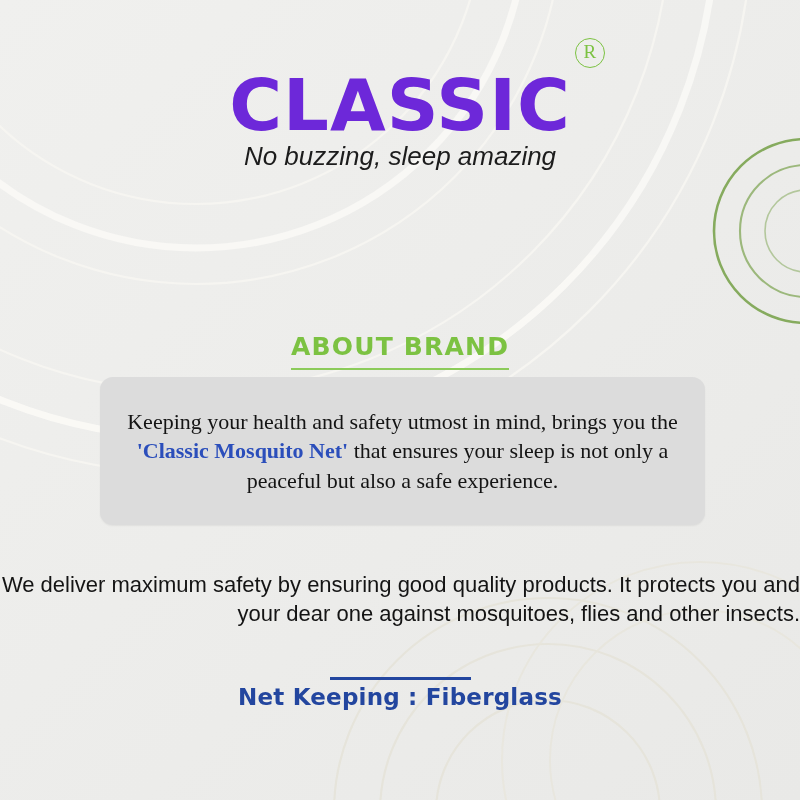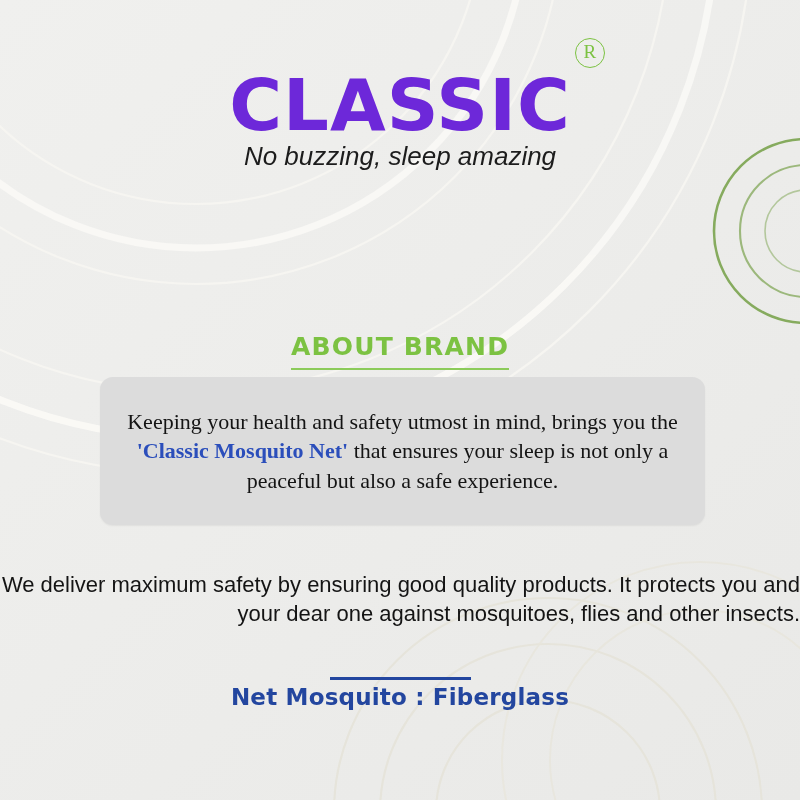--- a/index.html
+++ b/index.html
@@ -251,16 +251,16 @@
     <div class="about-card">
       <p class="about-card-text"><span>Keeping your health and safety utmost in mind, brings you the </span><span class="highlight">'Classic Mosquito Net'</span><span> that ensures your sleep is not only a peaceful but also a safe experience.</span></p>
     </div>
 
     <div class="body-copy">We deliver maximum safety by ensuring good quality products. It protects you and your dear one against mosquitoes, flies and other insects.</div>
 
     <div class="divider-wrap">
       <span class="divider"></span>
     </div>
 
-    <div class="material-line">Net Mosquito : Fiberglass</div>
+    <div class="material-line">Net Keeping : Fiberglass</div>
 
   </div>
 </div>
 
 </body></html>

